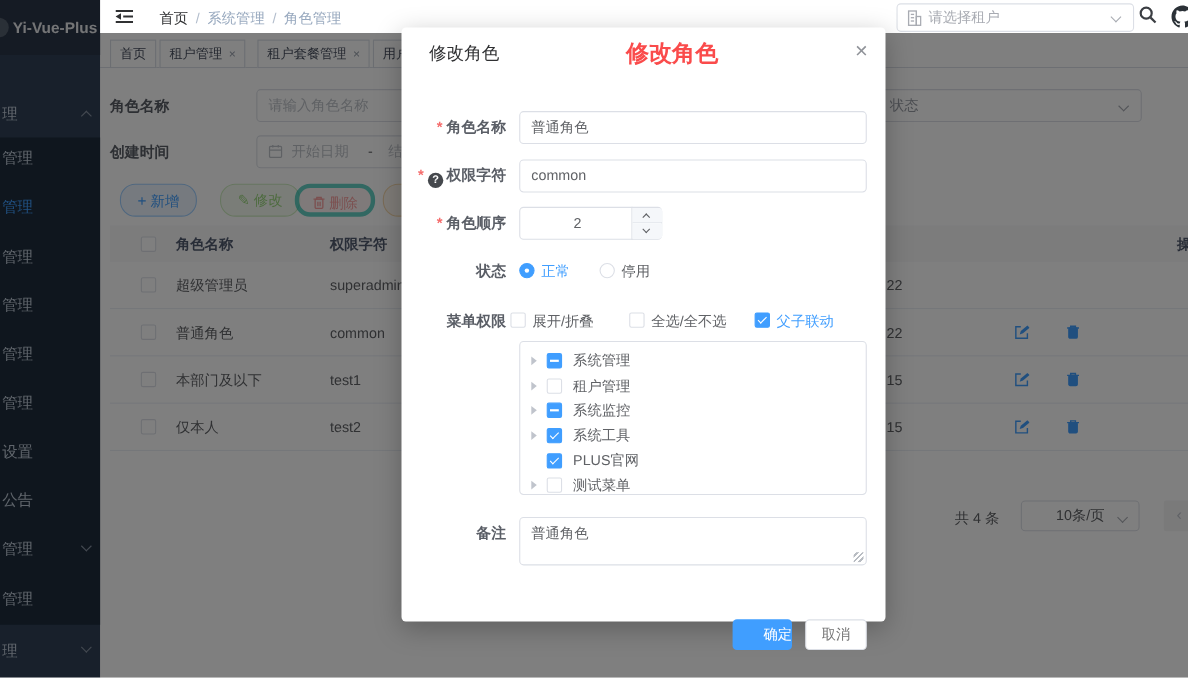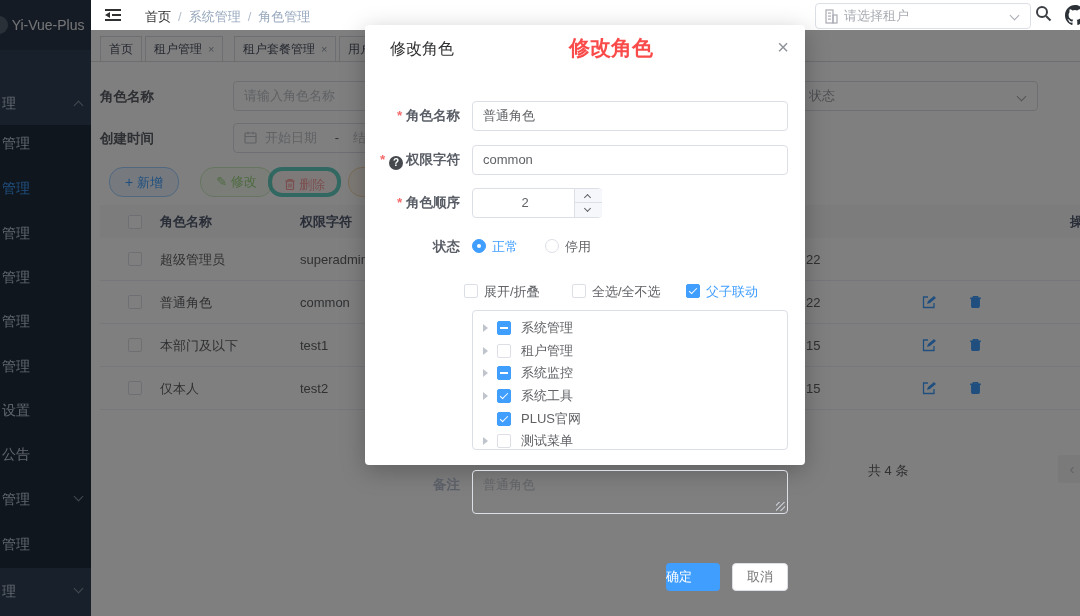--- a/index.html
+++ b/index.html
@@ -2,21 +2,21 @@
 <html><head>
 <meta charset="utf-8">
 <style>
   * { margin:0; padding:0; box-sizing:border-box; }
   html,body { width:1080px; height:616px; overflow:hidden; }
   body { position:relative; background:#fff; font-family:"Liberation Sans","DejaVu Sans",sans-serif; font-size:13px; color:#606266; }
   .abs { position:absolute; }
 
   
   #sidebar { left:0; top:0; width:91px; height:616px; background:#304156; z-index:1; }
-  #logo { left:0; top:0; width:91px; height:50px; background:#2b3648; color:#e8eaed; font-weight:normal; font-size:14px; line-height:50px; white-space:nowrap; overflow:hidden; }
+  #logo { left:0; top:0; width:91px; height:50px; background:#2b3648; color:#e8eaed; font-weight:bold; font-size:14px; line-height:50px; white-space:nowrap; overflow:hidden; }
   #logo .logo-mark { display:inline-block; width:18px; height:18px; border-radius:50%; background:#55606e; margin-left:-10px; vertical-align:-4px; }
   #submenu-block { left:0; top:125px; width:91px; height:443px; background:#1f2d3d; }
   .side-item { left:0; width:91px; height:44px; line-height:44px; color:#c0cbd8; font-size:14px; white-space:nowrap; overflow:hidden; cursor:pointer; }
   .side-item .si-label { padding-left:2px; }
   .side-item .si-label.active { color:#409eff; }
   .chv { display:none; position:absolute; right:9px; top:19px; width:7px; height:7px; border-right:1px solid #8792a2; border-bottom:1px solid #8792a2; }
   .chv.up { display:block; transform:rotate(-135deg); top:21px; }
   .chv.down { display:block; transform:rotate(45deg); top:16px; }
 
   
@@ -59,21 +59,21 @@
   #pager-total { position:absolute; left:777px; top:395px; line-height:28px; }
   #pager-size { position:absolute; left:837px; top:393px; width:108px; height:28px; border:1px solid #dcdfe6; border-radius:4px; line-height:26px; text-align:center; color:#606266; background:#fff; }
   #pager-prev { position:absolute; left:967px; top:393px; width:28px; height:28px; background:#f4f4f5; border-radius:2px; color:#c0c4cc; text-align:center; line-height:28px; font-size:15px; }
 
   
   .dim { position:absolute; background:rgba(0,0,0,0.5); z-index:10; }
   #dim-side { left:0; top:0; width:91px; height:616px; }
   #dim-main { left:91px; top:30px; width:989px; height:586px; }
 
   
-  #modal { left:365px; top:25px; width:440px; height:440px; background:#fff; border-radius:4px; box-shadow:0 6px 24px rgba(0,0,0,.25); z-index:20; }
+  #modal { left:365px; top:25px; width:440px; height:540px; background:#fff; border-radius:4px; box-shadow:0 6px 24px rgba(0,0,0,.25); z-index:20; }
   #modal-title { left:25px; top:14px; font-size:16px; color:#303133; }
   #modal-annotation { left:204px; top:9px; font-size:21px; font-weight:bold; color:#fa4b4b; white-space:nowrap; }
   #modal-close { right:16px; top:12px; font-size:20px; color:#909399; cursor:pointer; line-height:20px; }
   .mlabel { position:absolute; left:0; width:95px; text-align:right; font-weight:bold; color:#5a5e66; font-size:13.5px; line-height:30px; white-space:nowrap; }
   .req::before { content:"* "; color:#f56c6c; font-weight:bold; }
   .help-ico { display:inline-block; width:14px; height:14px; border-radius:50%; background:#45484d; color:#fff; font-size:10px; line-height:14px; text-align:center; font-weight:bold; vertical-align:-2px; margin-right:3px; }
   .mctrl { position:absolute; left:107px; width:316px; height:30px; border:1px solid #dcdfe6; border-radius:4px; line-height:28px; padding:0 10px; color:#606266; background:#fff; }
   #num-input { width:130px; text-align:center; padding-right:34px; }
   .stepper { position:absolute; left:209px; width:28px; height:30px; border-left:1px solid #dcdfe6; }
   .step-half { position:absolute; left:0; width:27px; height:14px; background:#f5f7fa; cursor:pointer; }
@@ -100,21 +100,21 @@
   #tree-box { left:107px; top:285px; width:316px; height:140px; border:1px solid #dcdfe6; border-radius:4px; overflow:hidden; }
   .tree-item { position:absolute; left:0; width:314px; height:22px; line-height:22px; cursor:pointer; }
   .tcaret { position:absolute; left:10px; top:7px; width:0; height:0; border-left:5px solid #c0c4cc; border-top:4px solid transparent; border-bottom:4px solid transparent; }
   .tree-item .ckb { position:absolute; left:24px; top:4px; margin:0; }
   .tree-item .tlabel { position:absolute; left:48px; color:#606266; }
 
   #remark-area { left:107px; top:445px; width:316px; height:44px; border:1px solid #dcdfe6; border-radius:4px; padding:5px 10px; color:#606266; }
   #resize-grip { position:absolute; right:2px; bottom:2px; width:9px; height:9px; background:
      repeating-linear-gradient(135deg, transparent 0 2px, #b8bcc2 2px 3.5px); }
 
-  #btn-confirm { left:301px; top:538px; width:54px; height:28px; background:#409eff; color:#fff; border-radius:4px; text-align:left; line-height:28px; cursor:pointer; }
+  #btn-confirm { left:301px; top:538px; width:54px; height:28px; background:#409eff; color:#fff; border-radius:4px; text-align:right; line-height:28px; cursor:pointer; }
   #btn-cancel { left:367px; top:538px; width:56px; height:28px; background:#fff; color:#737373; border:1px solid #dcdfe6; border-radius:4px; text-align:center; line-height:26px; cursor:pointer; }
 
   svg { display:block; }
 </style>
 </head>
 <body>
 
 <div id="sidebar" class="abs">
   <div id="logo" class="abs">
     <span class="logo-mark"></span>
@@ -307,20 +307,24 @@
                 <path d="M1 3h10M4 3V1.5h4V3"></path>
                 <rect x="2.5" y="3" width="7" height="8.5" rx="1" fill="#409eff"></rect>
               </g>
             </svg>
           </span>
       </span>
     </div>
   </div>
 
   <span id="pager-total">共 4 条</span>
+  <div id="pager-size">
+    <span>10条/页</span>
+    <i class="sel-arrow" style="right:11px; top:11px;"></i>
+  </div>
   <div id="pager-prev">‹</div>
 </div>
 
 <div id="dim-side" class="dim"></div>
 <div id="dim-main" class="dim"></div>
 
 <div id="modal" class="abs">
   <span id="modal-title" class="abs">修改角色</span>
   <span id="modal-annotation" class="abs">修改角色</span>
   <span id="modal-close" class="abs">×</span>
@@ -345,20 +349,21 @@
   </div>
 
   <span class="mlabel" style="top:207px">状态</span>
   <span class="ckgroup-item" style="left:107px; top:207px;">
     <i class="radio selected"></i><span class="rlabel on">正常</span>
   </span>
   <span class="ckgroup-item" style="left:180px; top:207px;">
     <i class="radio unselected"></i><span class="rlabel">停用</span>
   </span>
 
+  <span class="mlabel" style="top:252px">菜单权限</span>
   <span class="ckgroup-item" style="left:99px; top:252px;">
     <i class="ckb unchecked"></i><span class="cklabel">展开/折叠</span>
   </span>
   <span class="ckgroup-item" style="left:207px; top:252px;">
     <i class="ckb unchecked"></i><span class="cklabel">全选/全不选</span>
   </span>
   <span class="ckgroup-item" style="left:321px; top:252px;">
     <i class="ckb checked"></i><span class="cklabel on">父子联动</span>
   </span>
 

